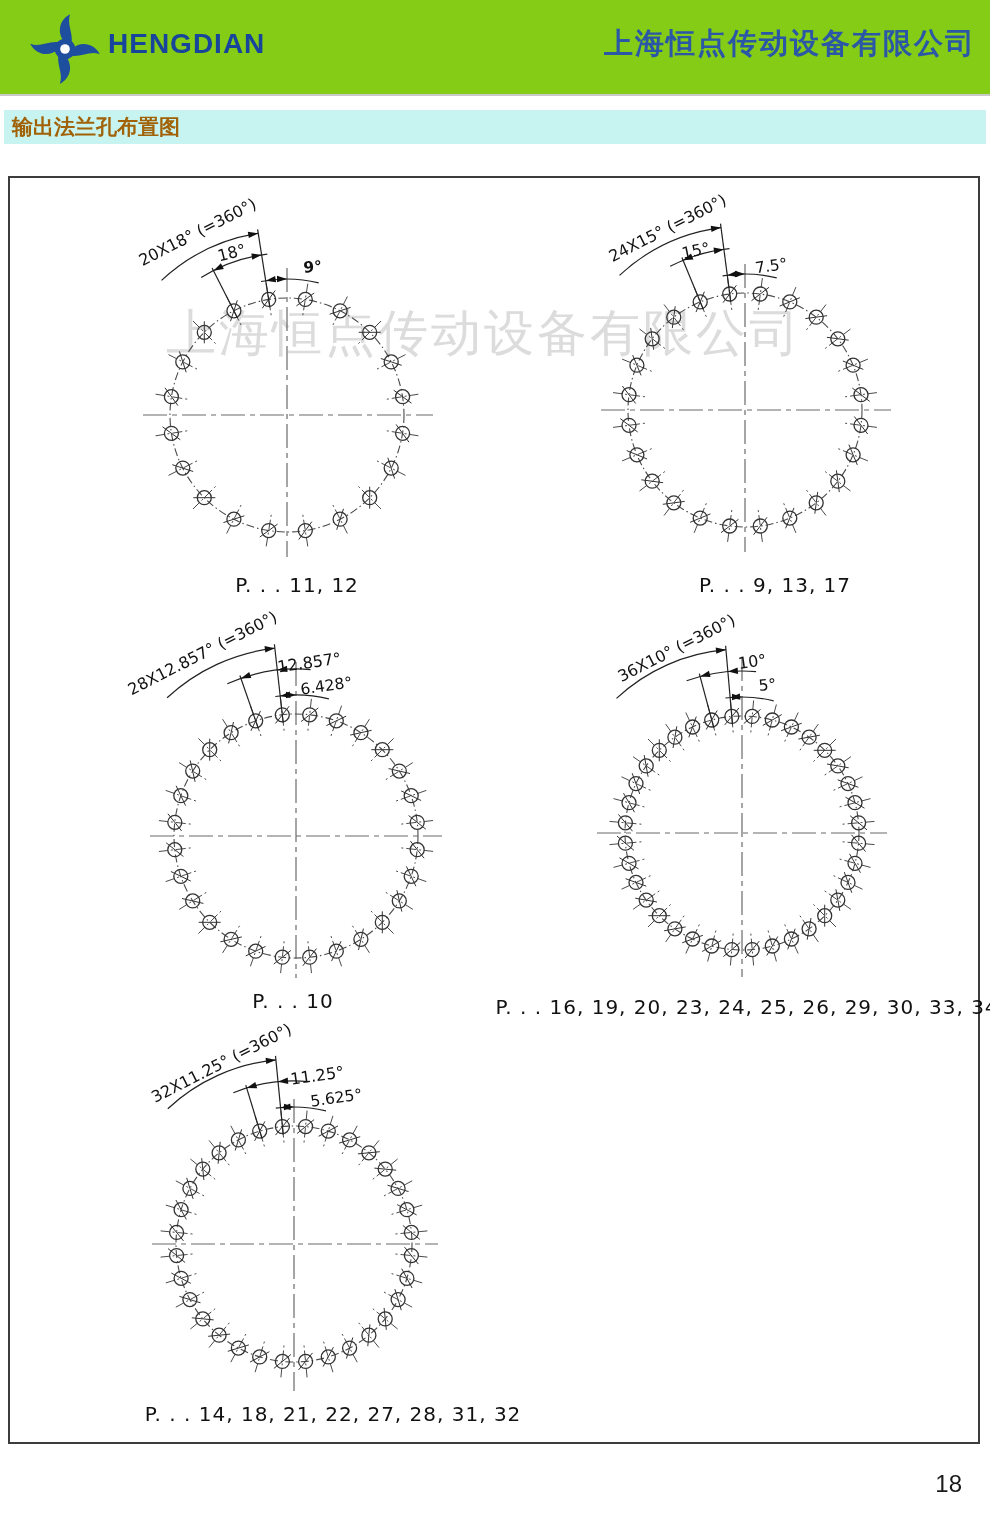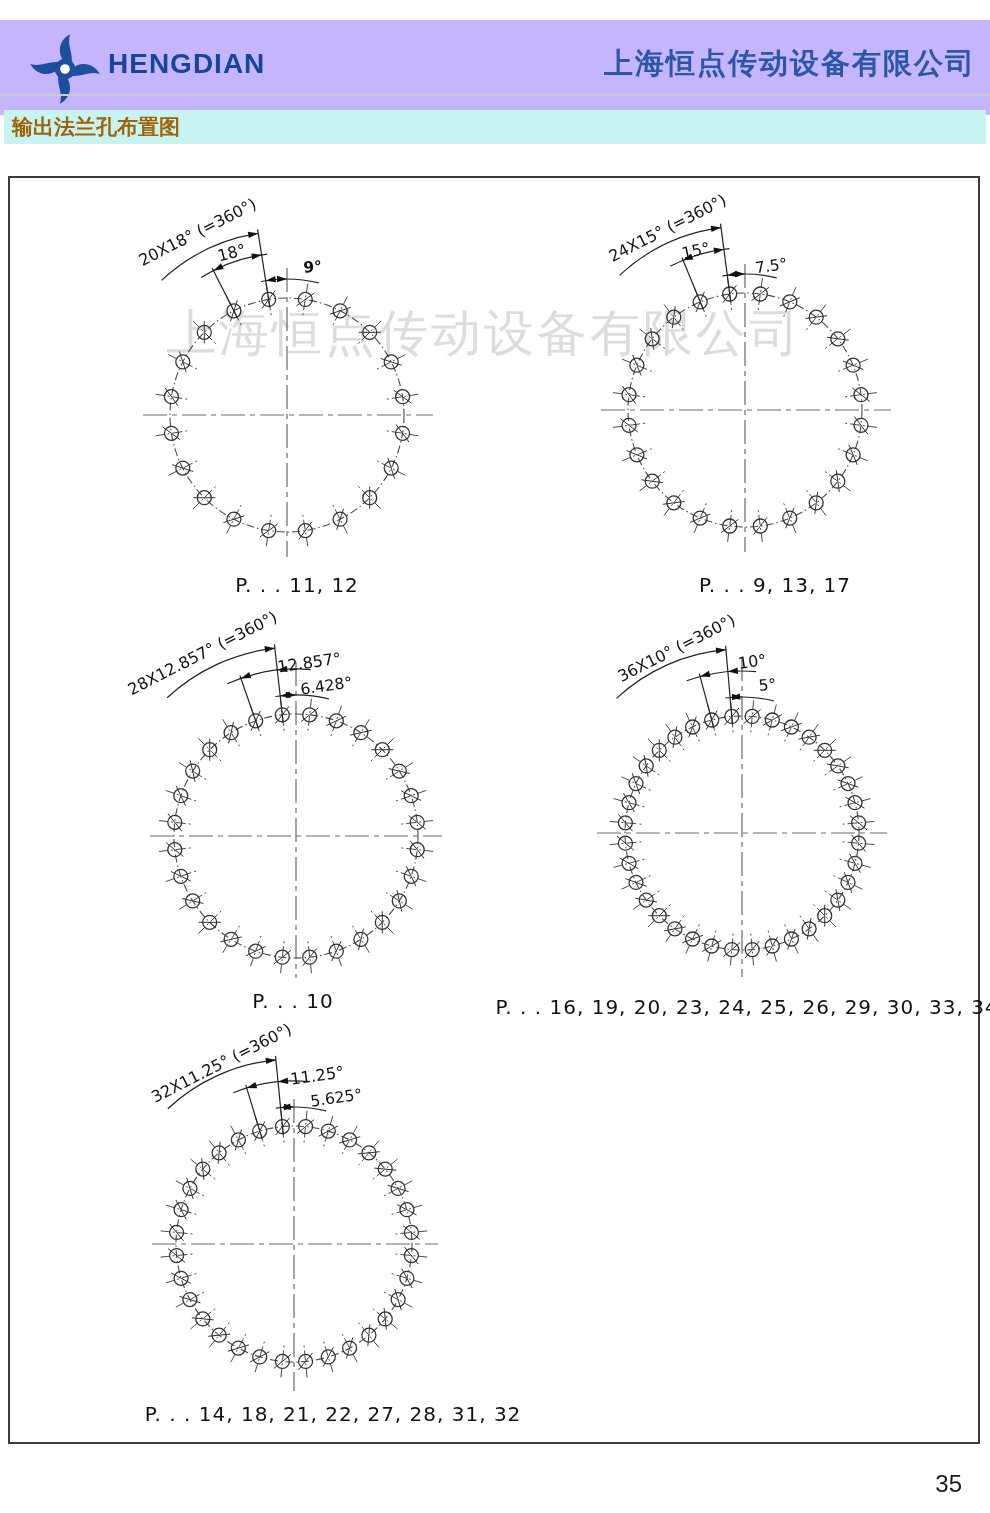--- a/index.html
+++ b/index.html
@@ -1,21 +1,21 @@
 <!DOCTYPE html>
 <html><head>
 <meta charset="utf-8">
 <style>
   html,body{margin:0;padding:0;}
   body{
     width:990px;height:1513px;position:relative;background:#ffffff;
     font-family:"Liberation Sans","DejaVu Sans",sans-serif;color:#111;
     overflow:hidden;
   }
-  .header{position:absolute;left:0;top:0;width:990px;height:95px;background:#c4b5fd;margin-top:20px;}
+  .header{position:absolute;left:0;top:0;width:990px;height:95px;background:#84cc16;}
   .logo{position:absolute;left:28px;top:8px;width:74px;height:82px;}
   .brand{
     position:absolute;left:108px;top:28px;font-size:28px;font-weight:bold;
     letter-spacing:1px;color:#17459c;
   }
   .company{
     position:absolute;right:14px;top:24px;font-size:29px;font-weight:bold;
     font-family:"Liberation Serif","DejaVu Serif",serif;color:#2b57a7;letter-spacing:2px;
   }
   .rule{position:absolute;left:0;top:94px;width:990px;height:2px;background:#c9c9c9;}
@@ -876,13 +876,13 @@
         <polygon class="arrow" points="280.6,1107.7 290.2,1103.5 290.8,1109.9"></polygon>
         <polygon class="arrow" points="294.0,1107.0 284.0,1103.8 284.0,1110.2"></polygon>
         <text x="224.0" y="1068.0" text-anchor="middle" class="annlabel" transform="rotate(-27 224.0 1068.0)">32X11.25° (=360°)</text>
         <text x="318.0" y="1081.0" text-anchor="middle" class="annlabel" transform="rotate(-8 318.0 1081.0)">11.25°</text>
         <text x="337.0" y="1103.0" text-anchor="middle" class="halflabel" transform="rotate(-8 337.0 1103.0)">5.625°</text>
       </g>
       <text x="333.0" y="1421.0" text-anchor="middle" class="plabel">P. . . 14, 18, 21, 22, 27, 28, 31, 32</text>
     </g>
   </svg>
 
-<div class="pageno">35</div>
+<div class="pageno">18</div>
 
 </body></html>

